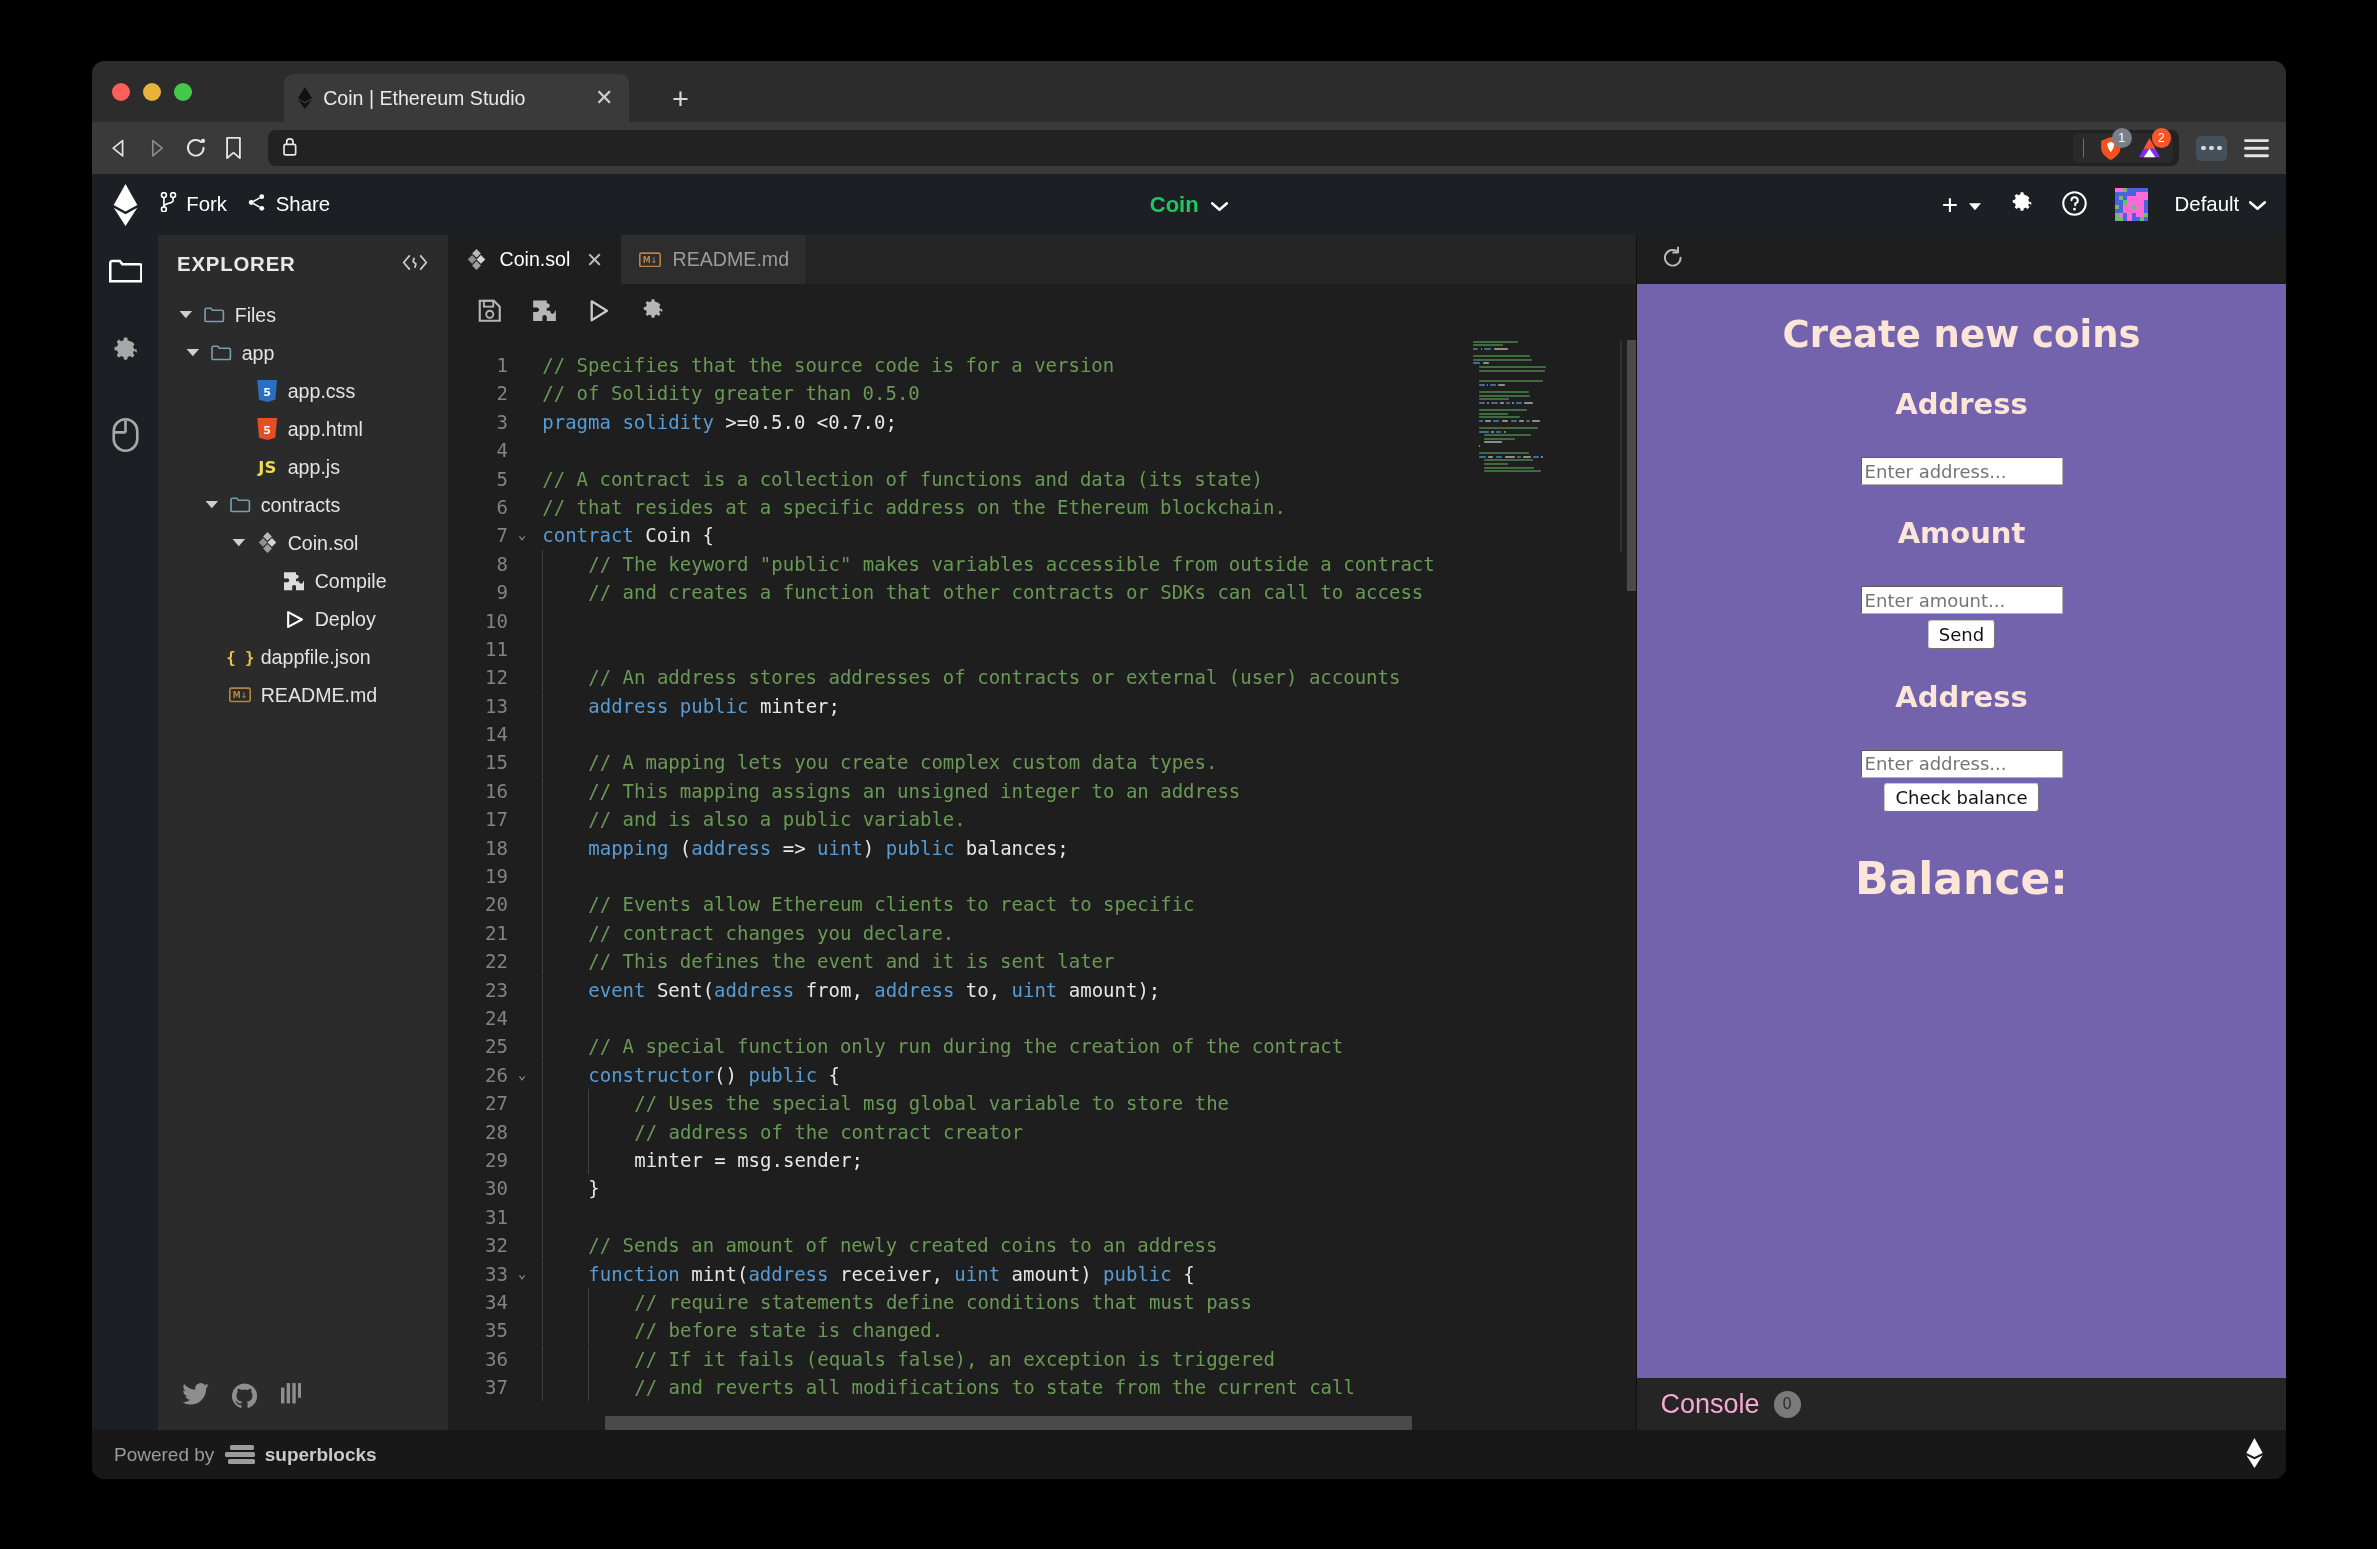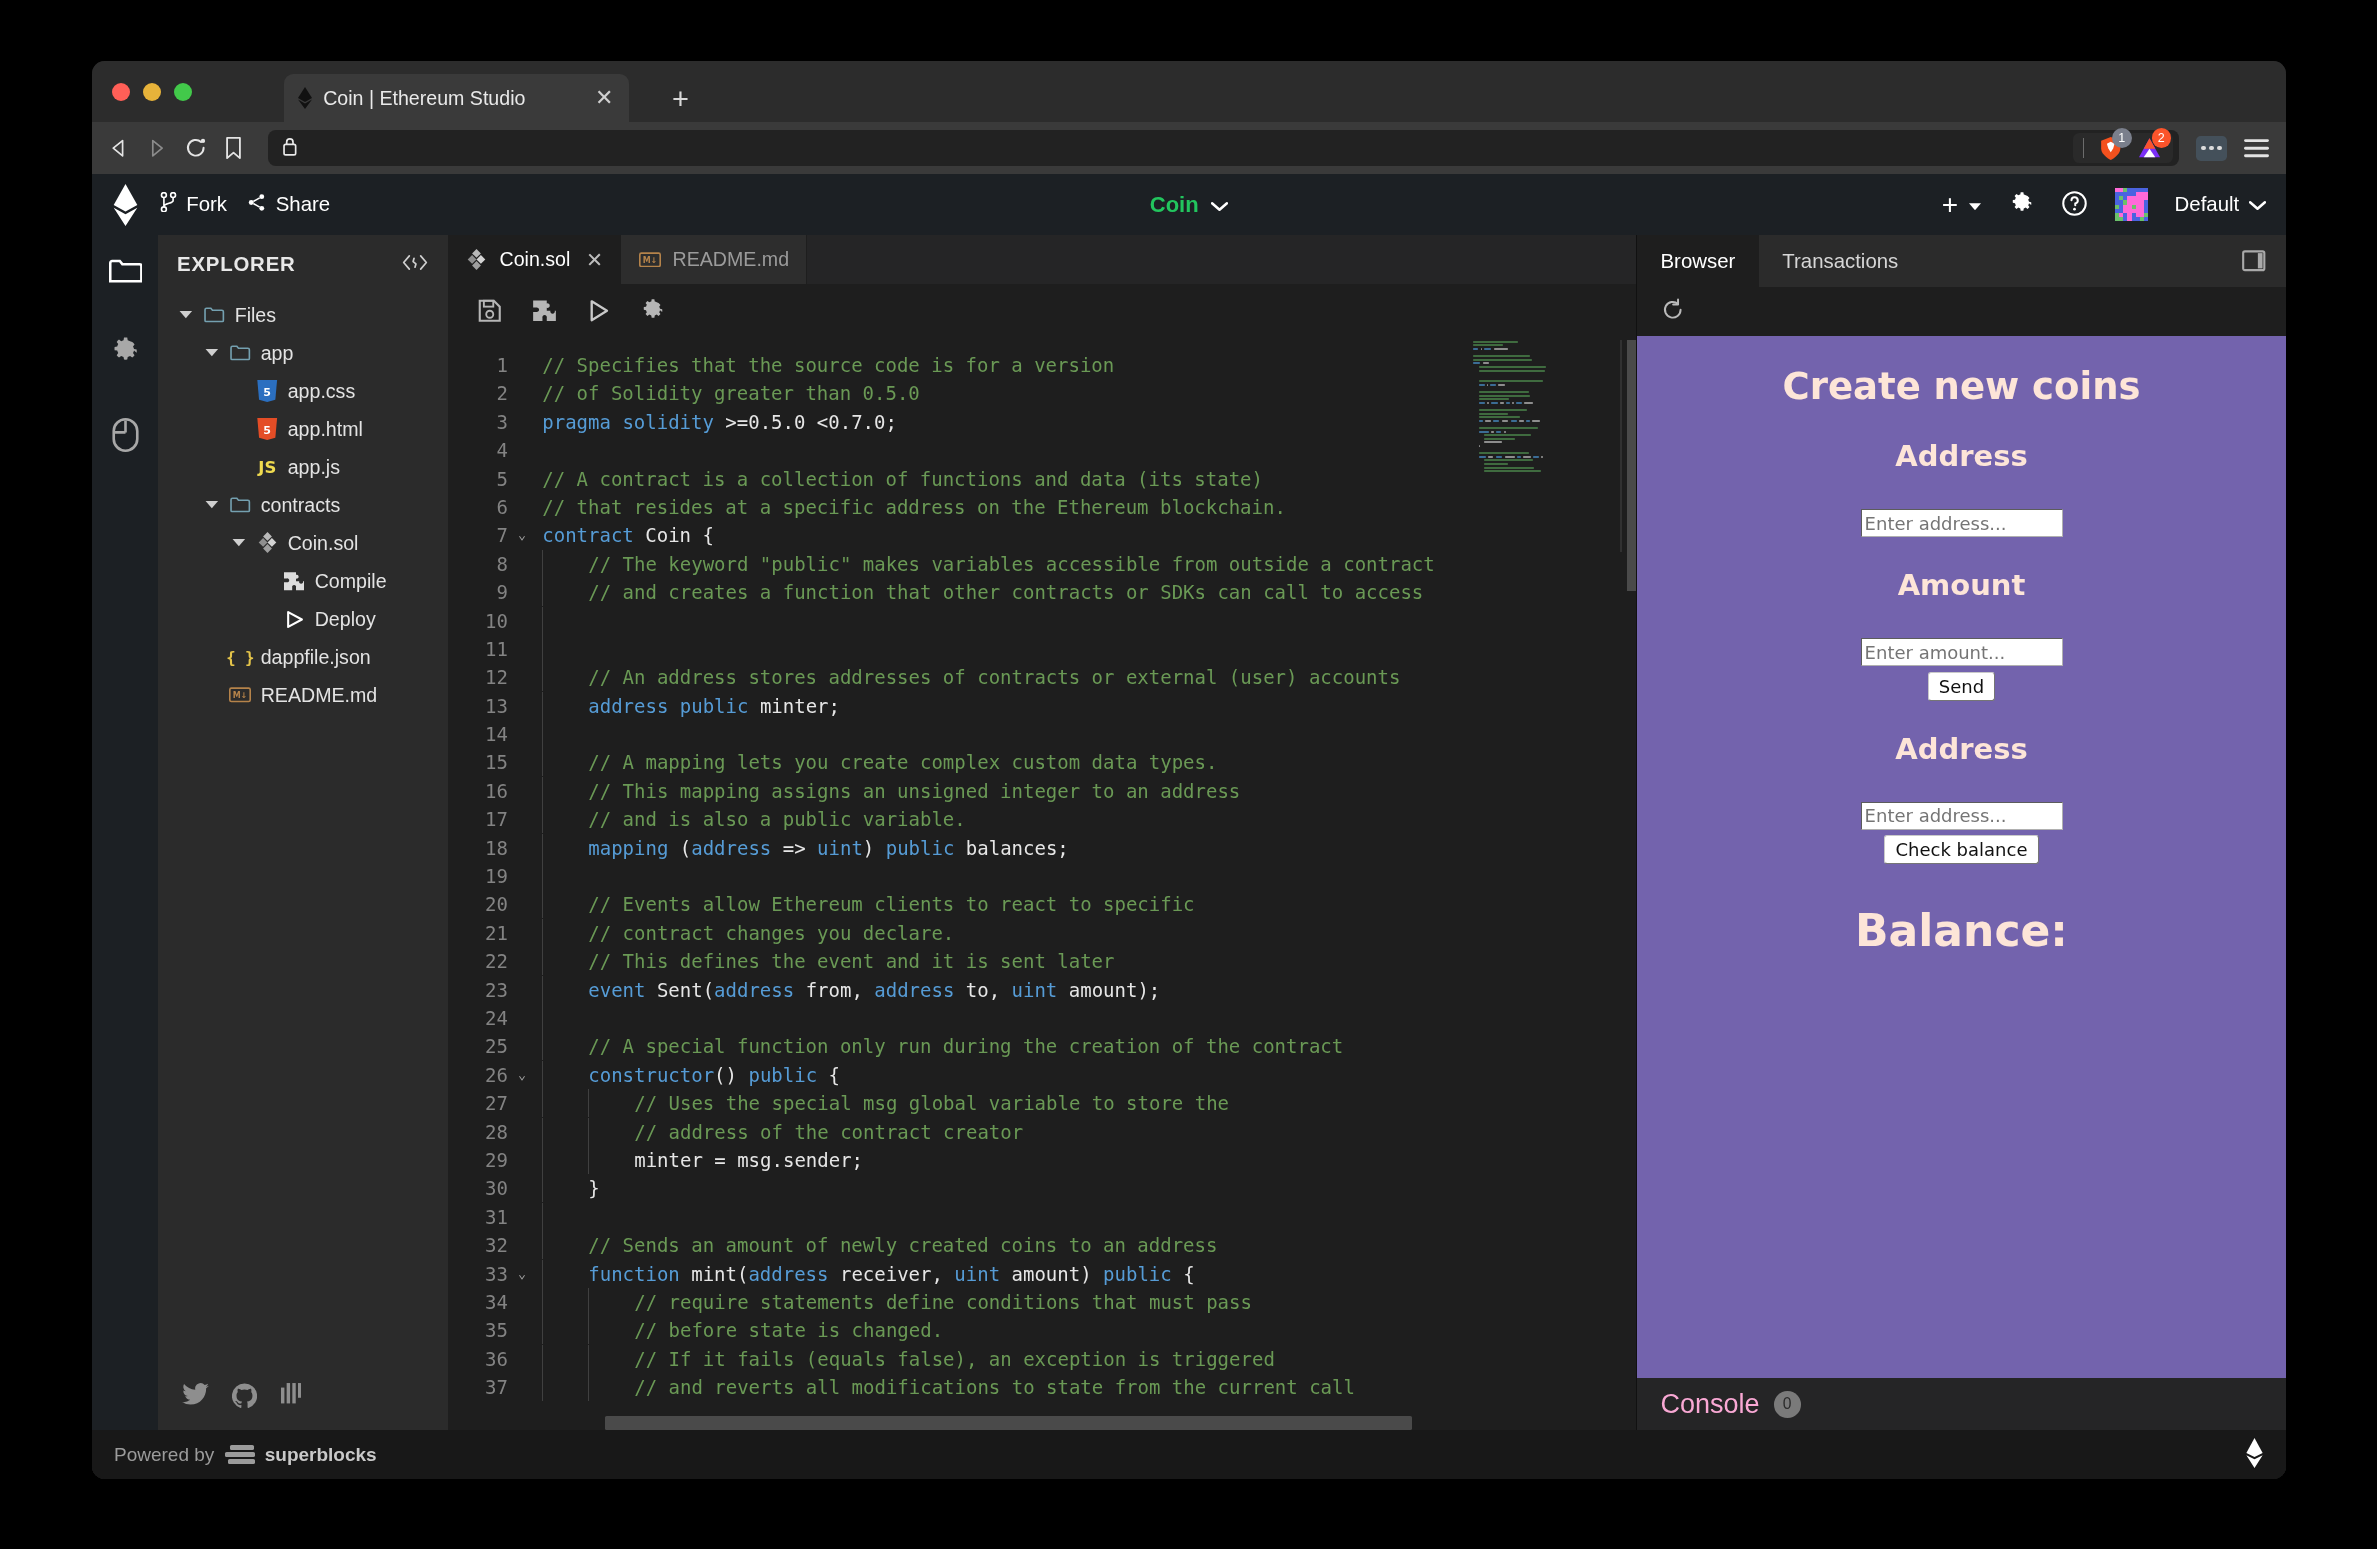--- a/index.html
+++ b/index.html
@@ -410,21 +410,21 @@
                   <polygon points="1,1 13,1 7,8" fill="#cfcfcf"></polygon>
                 </svg>
               </span>
               <span class="ficon">
                 <svg width="20.4" height="15.7" viewBox="0 0 20 15">
                   <path d="M1 2.5A1.5 1.5 0 0 1 2.5 1h4.2l1.6 2h9.2A1.5 1.5 0 0 1 19 4.5V13a1 1 0 0 1-1 1H2a1 1 0 0 1-1-1z" fill="none" stroke="#74a0b0" stroke-width="1.6"></path>
                 </svg>
               </span>
               <span>Files</span>
             </div>
-            <div class="row" style="padding-left: 45px;">
+            <div class="row" style="padding-left: 26px;">
               <span class="caret">
                 <svg width="15.7" height="9.4" viewBox="0 0 14 9">
                   <polygon points="1,1 13,1 7,8" fill="#cfcfcf"></polygon>
                 </svg>
               </span>
               <span class="ficon">
                 <svg width="20.4" height="15.7" viewBox="0 0 20 15">
                   <path d="M1 2.5A1.5 1.5 0 0 1 2.5 1h4.2l1.6 2h9.2A1.5 1.5 0 0 1 19 4.5V13a1 1 0 0 1-1 1H2a1 1 0 0 1-1-1z" fill="none" stroke="#74a0b0" stroke-width="1.6"></path>
                 </svg>
               </span>
@@ -768,34 +768,20 @@
                 <span style="display:inline-block;width:11px"></span>
                 <span class="mseg" style="display:inline-block;width:57px;background:#3f6b3f"></span>
               </div>
             </div>
           <div class="vscroll"></div>
           <div class="hscroll"></div>
         </div>
       </div>
 
       <div class="preview">
-        <div class="ptabs" id="ptabs">
-            <div class="ptab active">
-              <span>Browser</span>
-            </div>
-            <div class="ptab inactive">
-              <span>Transactions</span>
-            </div>
-          <span class="layouticon">
-            <svg width="23.5" height="23.5" viewBox="0 0 20 20">
-                <rect x="1" y="2" width="18" height="16" rx="1.5" fill="none" stroke="#a9a9a9" stroke-width="1.8"></rect>
-                <rect x="13.5" y="3.5" width="4" height="13" fill="#a9a9a9"></rect>
-              </svg>
-          </span>
-        </div>
         <div class="prefresh">
           <span>
             <svg width="23.5" height="23.5" viewBox="0 0 24 24">
                 <path d="M20 12a8 8 0 1 1-2.6-5.9" fill="none" stroke="#b9b9b9" stroke-width="2" stroke-linecap="round"></path>
                 <path d="M17.4 1.5v5.2h-5" fill="none" stroke="#b9b9b9" stroke-width="2" stroke-linecap="round" stroke-linejoin="round"></path>
               </svg>
           </span>
         </div>
 
         <div class="dapp">

